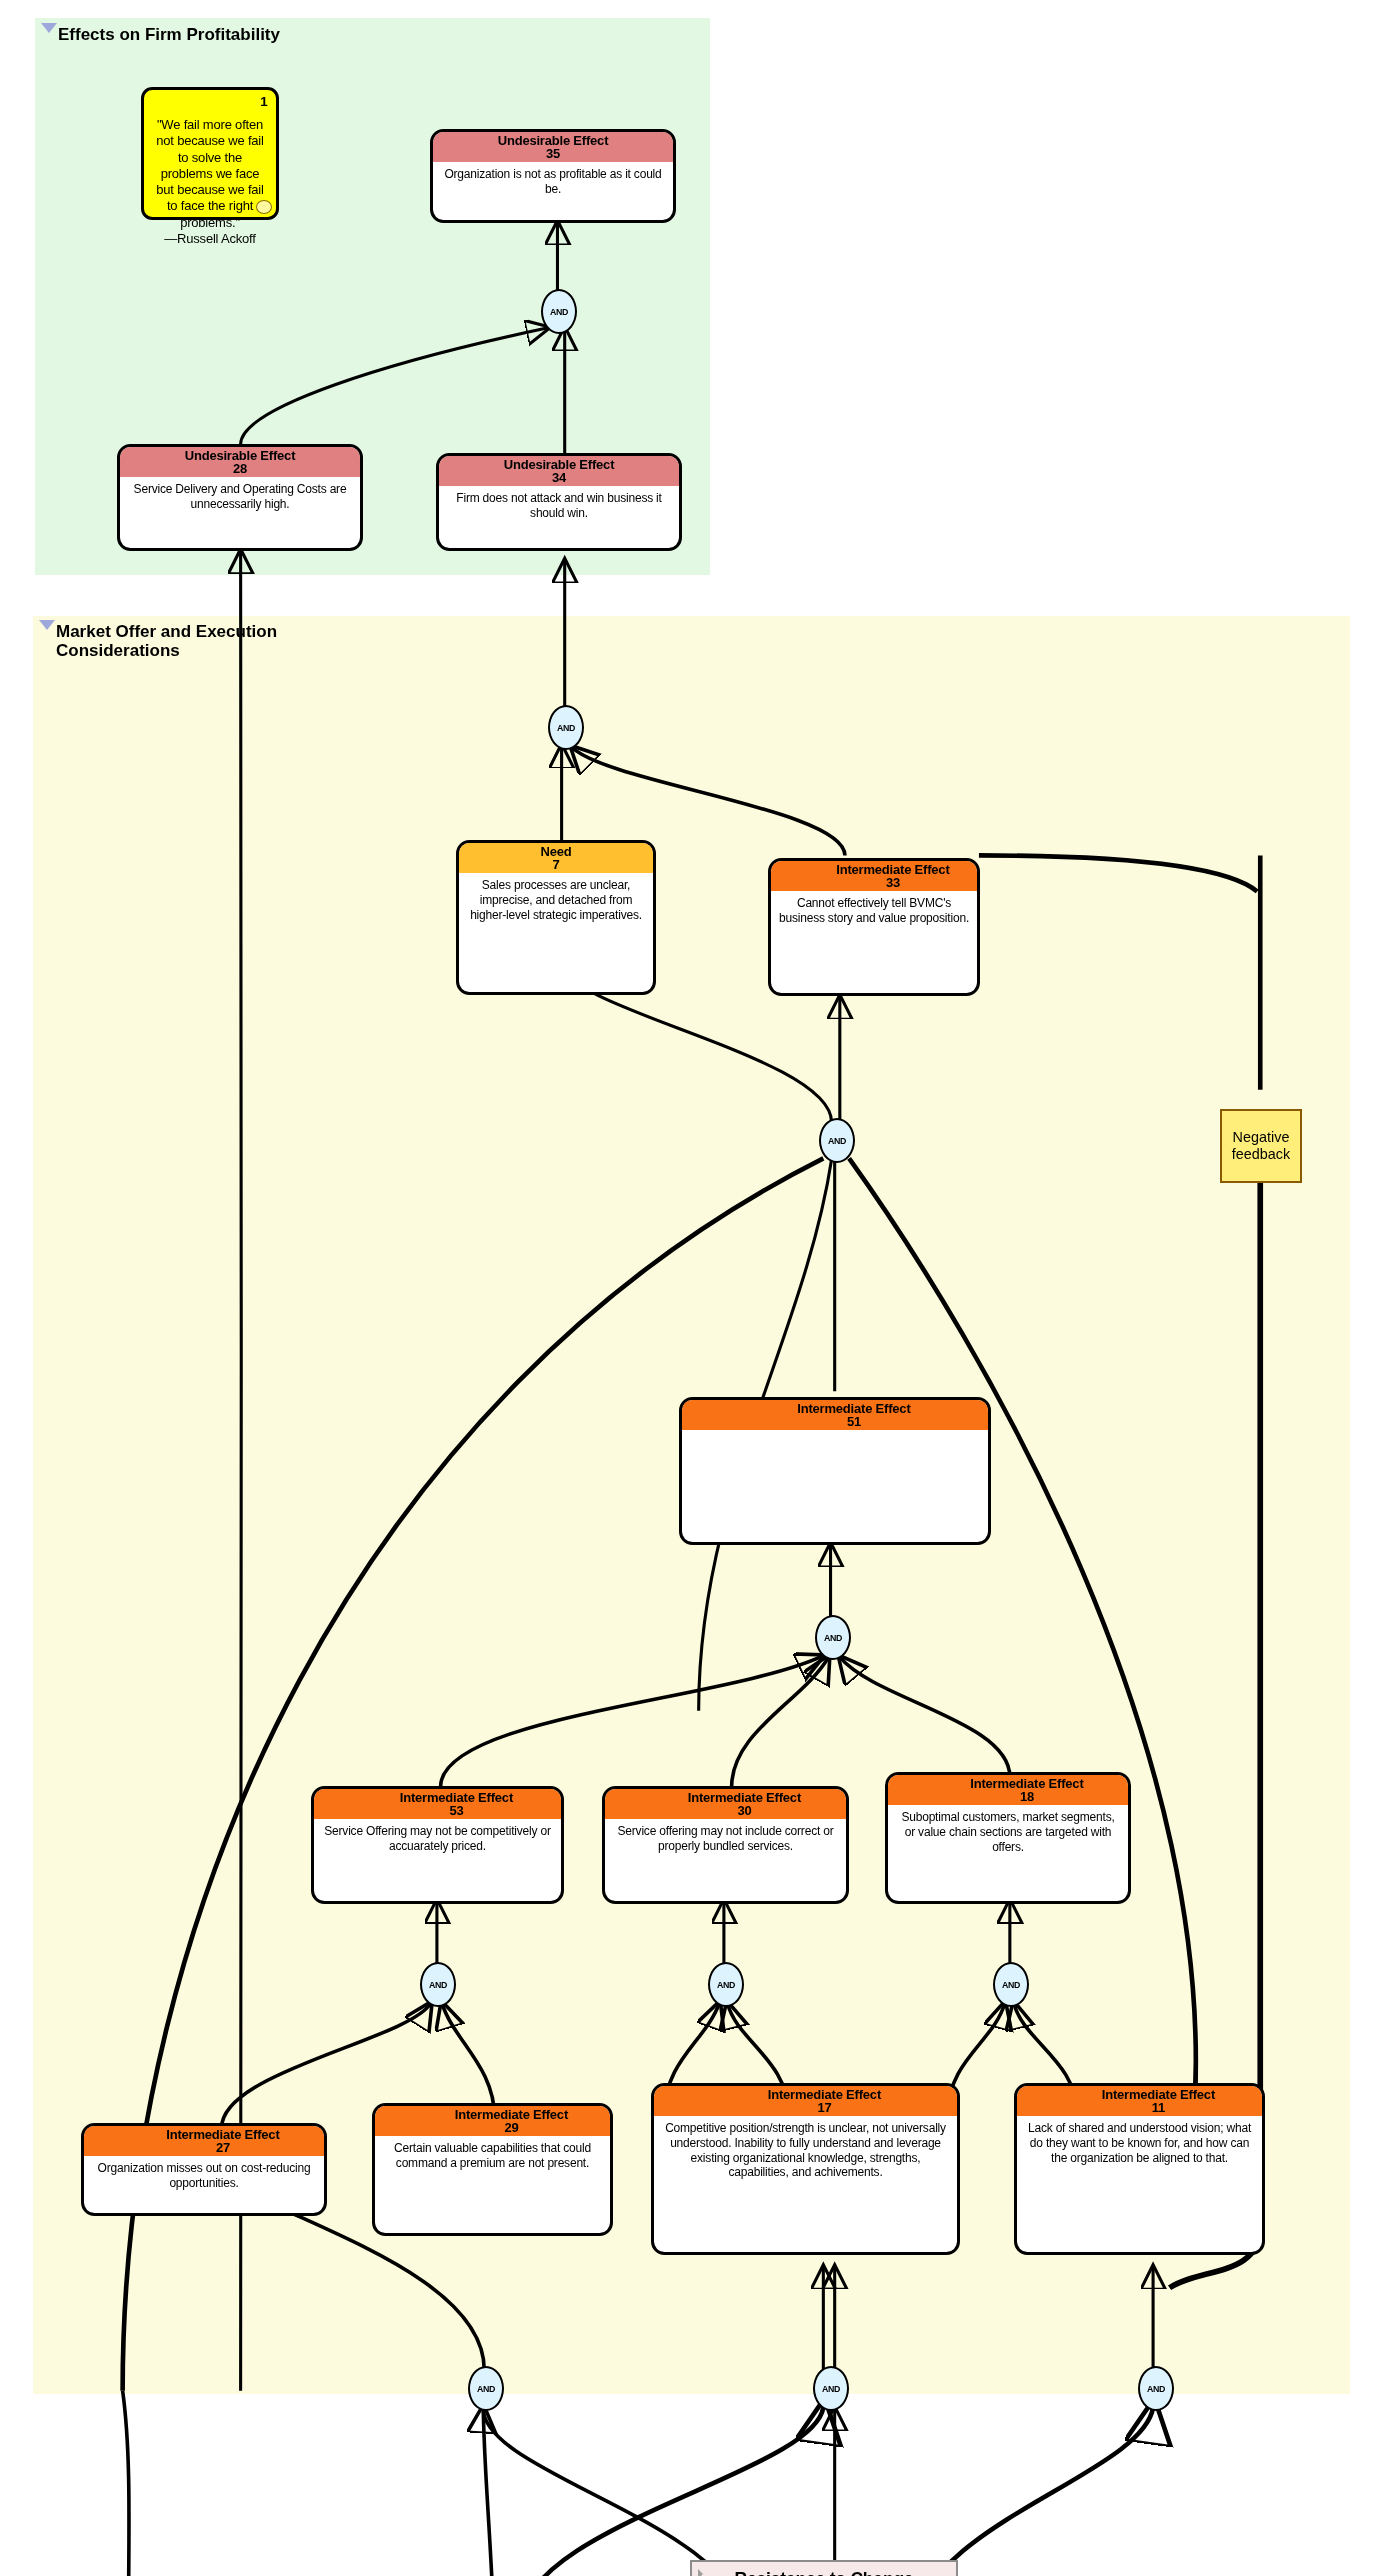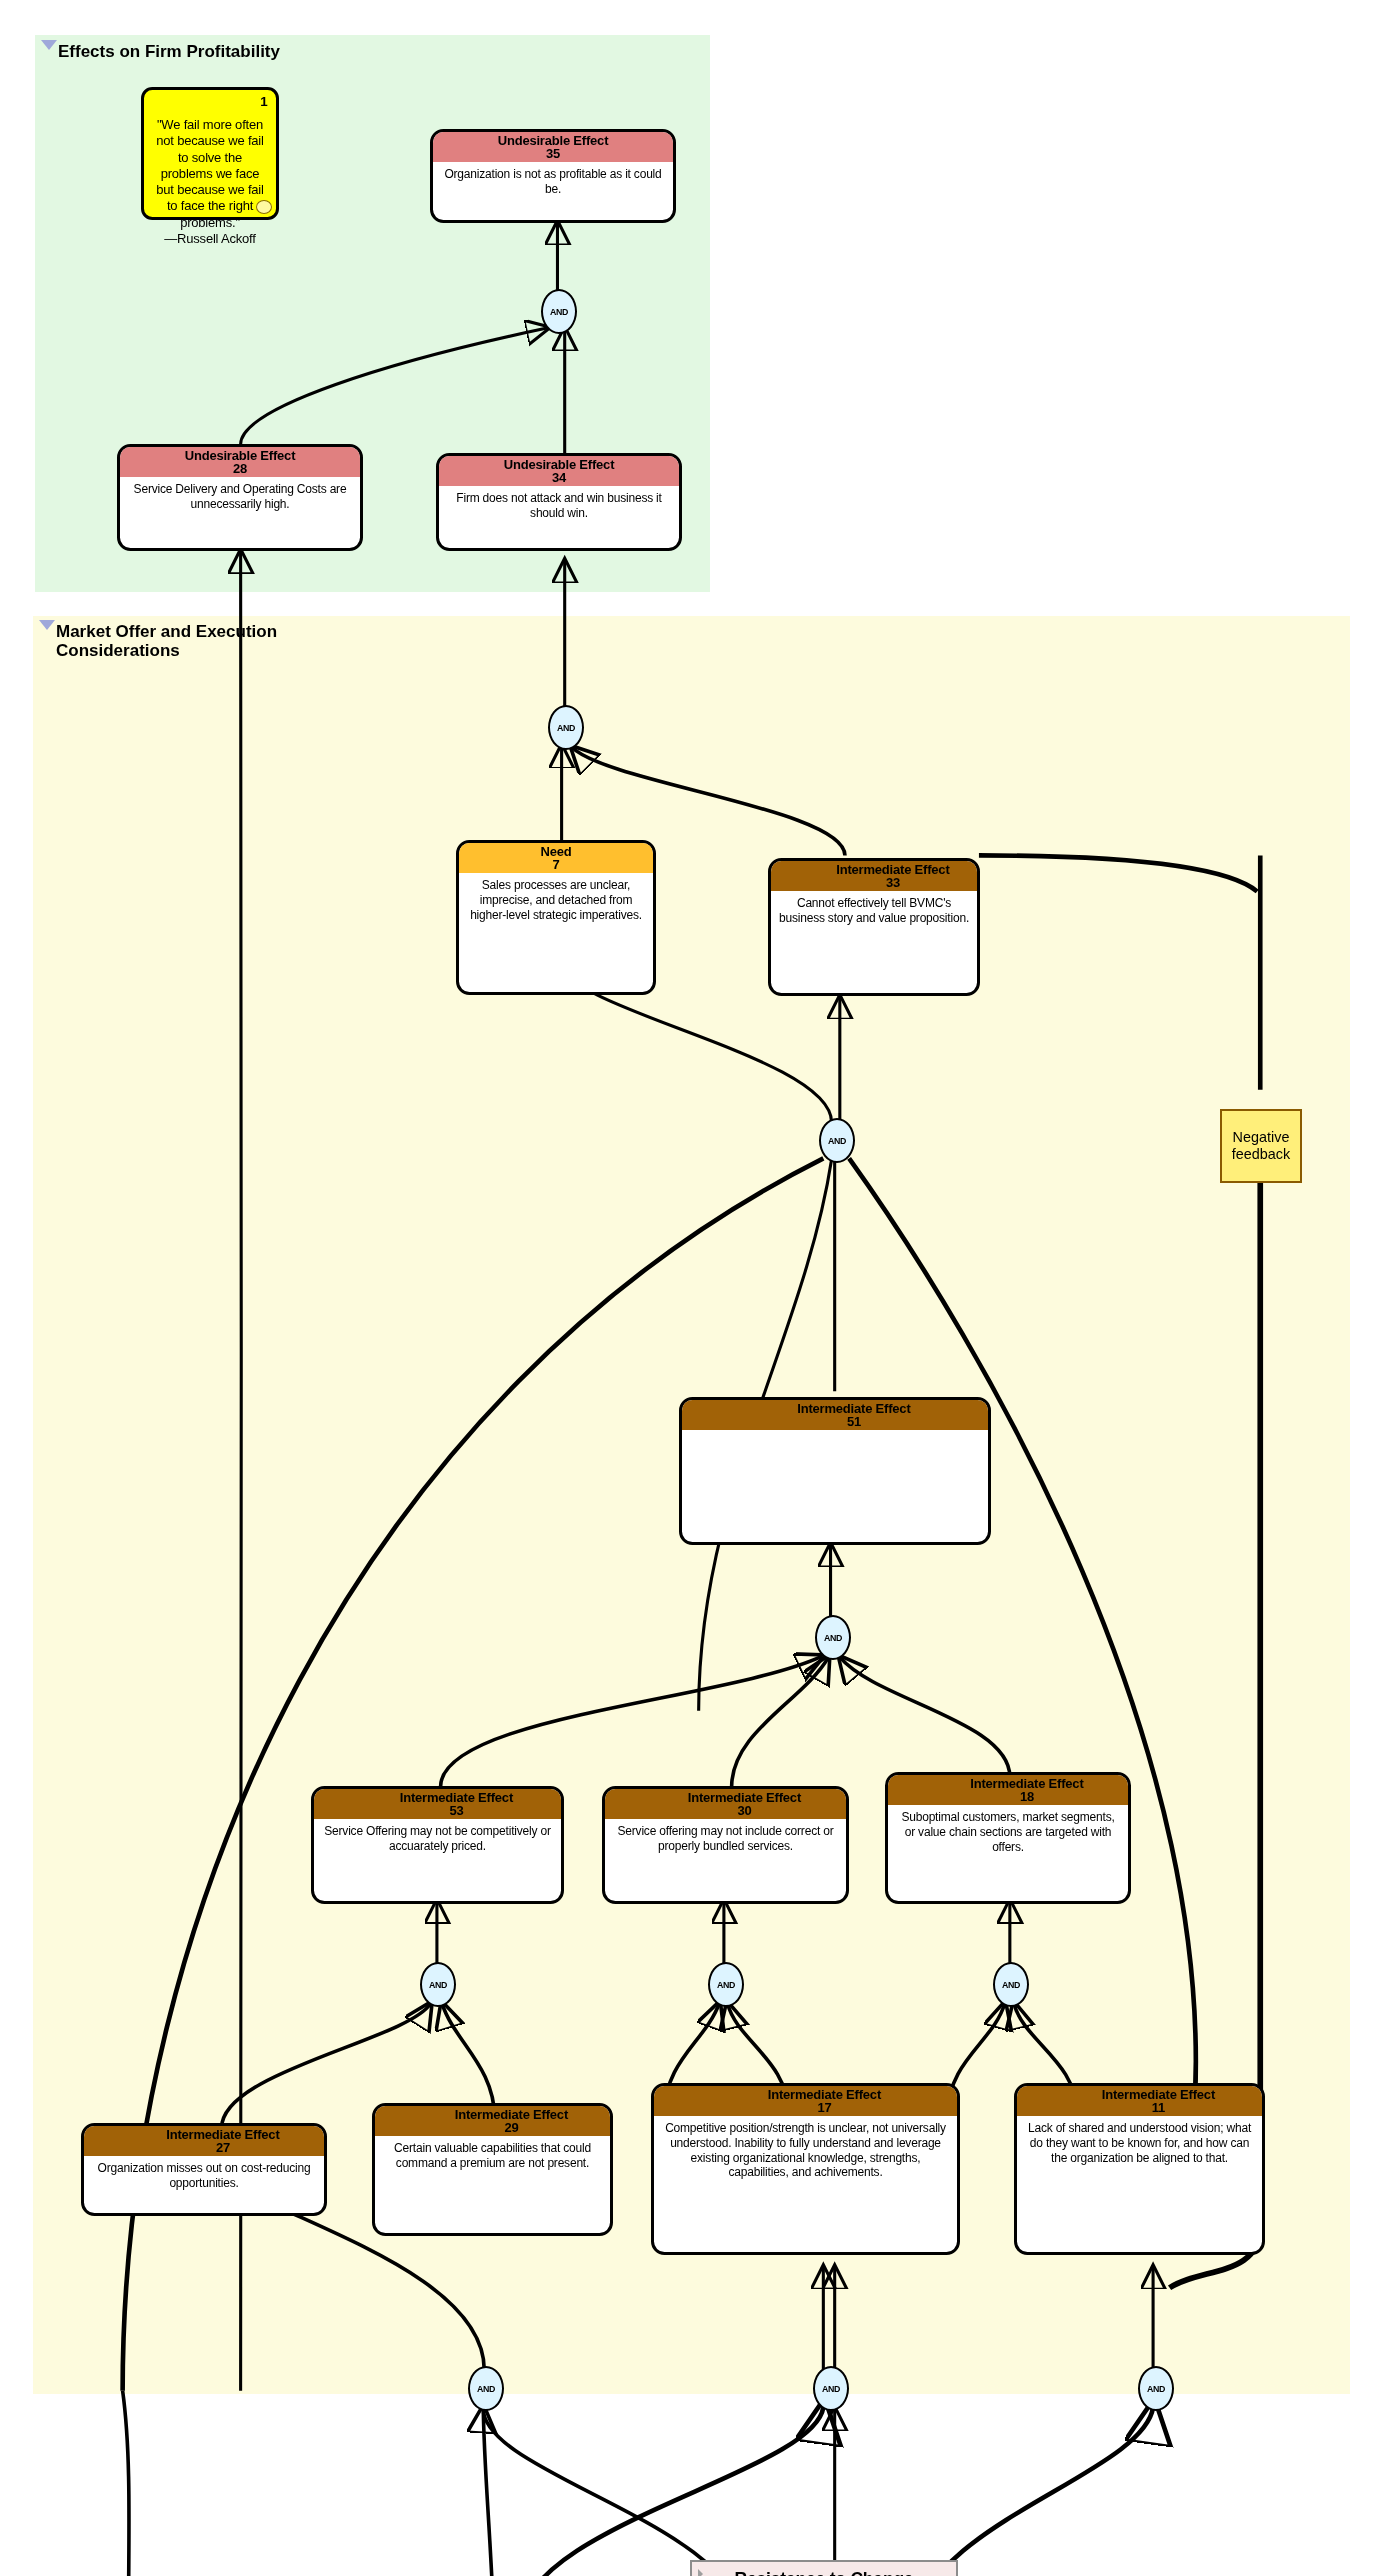--- a/index.html
+++ b/index.html
@@ -52,21 +52,21 @@
   .card .hdr .num{font-weight:bold;}
   .card .body{
     padding:5.2px 7.2px;
     text-align:center;
     font-size:12px;
     line-height:1.22;
     color:#000;
     letter-spacing:-0.2px;
   }
   .ue .hdr{background:#e08080;}
-  .ie .hdr{background:#a16207;padding-left:44px;}
+  .ie .hdr{background:#f97316;padding-left:44px;}
   .need .hdr{background:#ffbf2e;}
 
   
   .note{
     position:absolute;
     box-sizing:border-box;
     background:#ffff00;
     border:3.6px solid #000;
     border-radius:11.3px;
     z-index:30;
@@ -124,21 +124,21 @@
   }
 
   svg.links{position:absolute;left:0;top:0;width:1387px;height:3272px;z-index:10;pointer-events:none;}
   svg.links path{fill:none;stroke:#000;}
 </style>
 </head>
 <body>
 
 <div id="canvas">
 
-  <div class="region" style="left:35px;top:35px;width:675px;height:557px;background:#e2f8e2;">
+  <div class="region" style="left:35px;top:18px;width:675px;height:557px;background:#e2f8e2;">
     <div class="tri" style="left:6.2px;top:5.2px;"></div>
     <div class="region-title" style="left:23px;top:7.2px;font-size:17px;">Effects on Firm Profitability</div>
   </div>
 
   <div class="region" style="left:33px;top:616px;width:1317px;height:1778px;background:#fdfbdd;">
     <div class="tri" style="left:6.2px;top:4.1px;"></div>
     <div class="region-title" style="left:23px;top:6.2px;font-size:17px;">Market Offer and Execution
 Considerations</div>
   </div>
 

